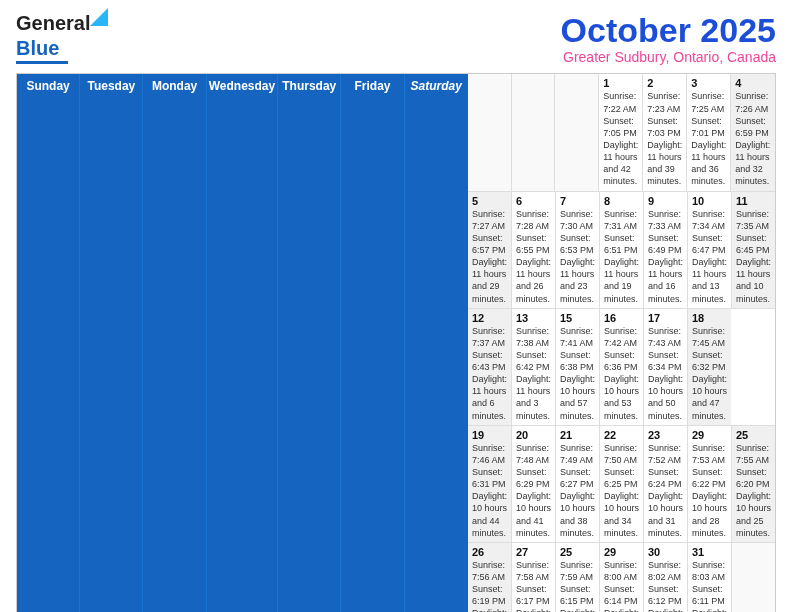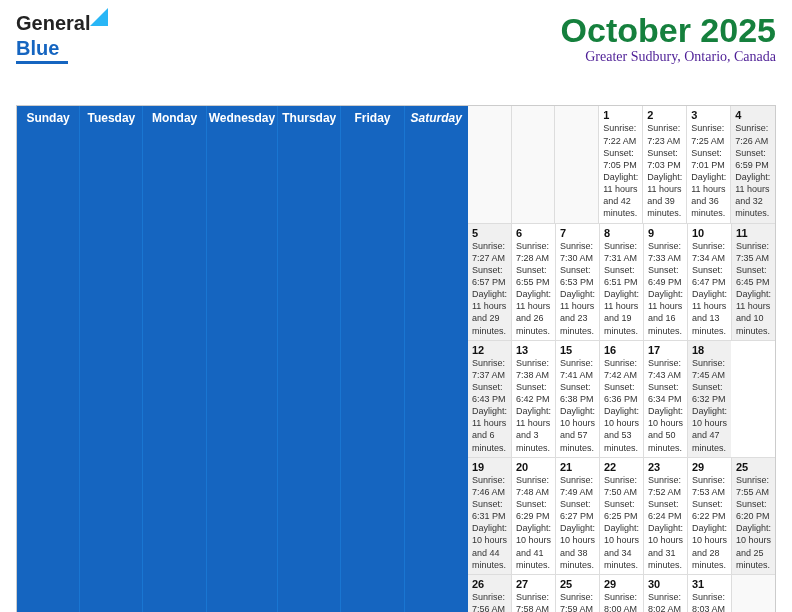--- a/index.html
+++ b/index.html
@@ -9,21 +9,20 @@
       width: 792px;
       height: 612px;
       overflow: hidden;
     }
     .page {
       width: 792px;
       height: 548px;
       padding: 12px 16px 10px 16px;
       display: flex;
       flex-direction: column;
-      gap: 32px;
     }
     .header {
       display: flex;
       justify-content: space-between;
       align-items: flex-start;
       margin-bottom: 8px;
     }
     .logo {
       display: flex;
       flex-direction: column;
@@ -32,27 +31,26 @@
     .logo-top-row {
       display: flex;
       align-items: center;
     }
     .title-block {
       text-align: right;
     }
     .month-title {
       font-size: 34px;
       font-weight: bold;
-      color: #15803d;
+      color: #1d4ed8;
       line-height: 1.1;
     }
     .location {
       font-size: 14px;
-      color: #4c1d95;
-      font-family: Liberation Serif, serif;
+      color: #ec4899;
     }
     .calendar {
       flex: 1;
       display: flex;
       flex-direction: row;
       border: 1px solid #ccc;
     }
     .cal-header {
       display: grid;
       grid-template-columns: repeat(7, 1fr);

